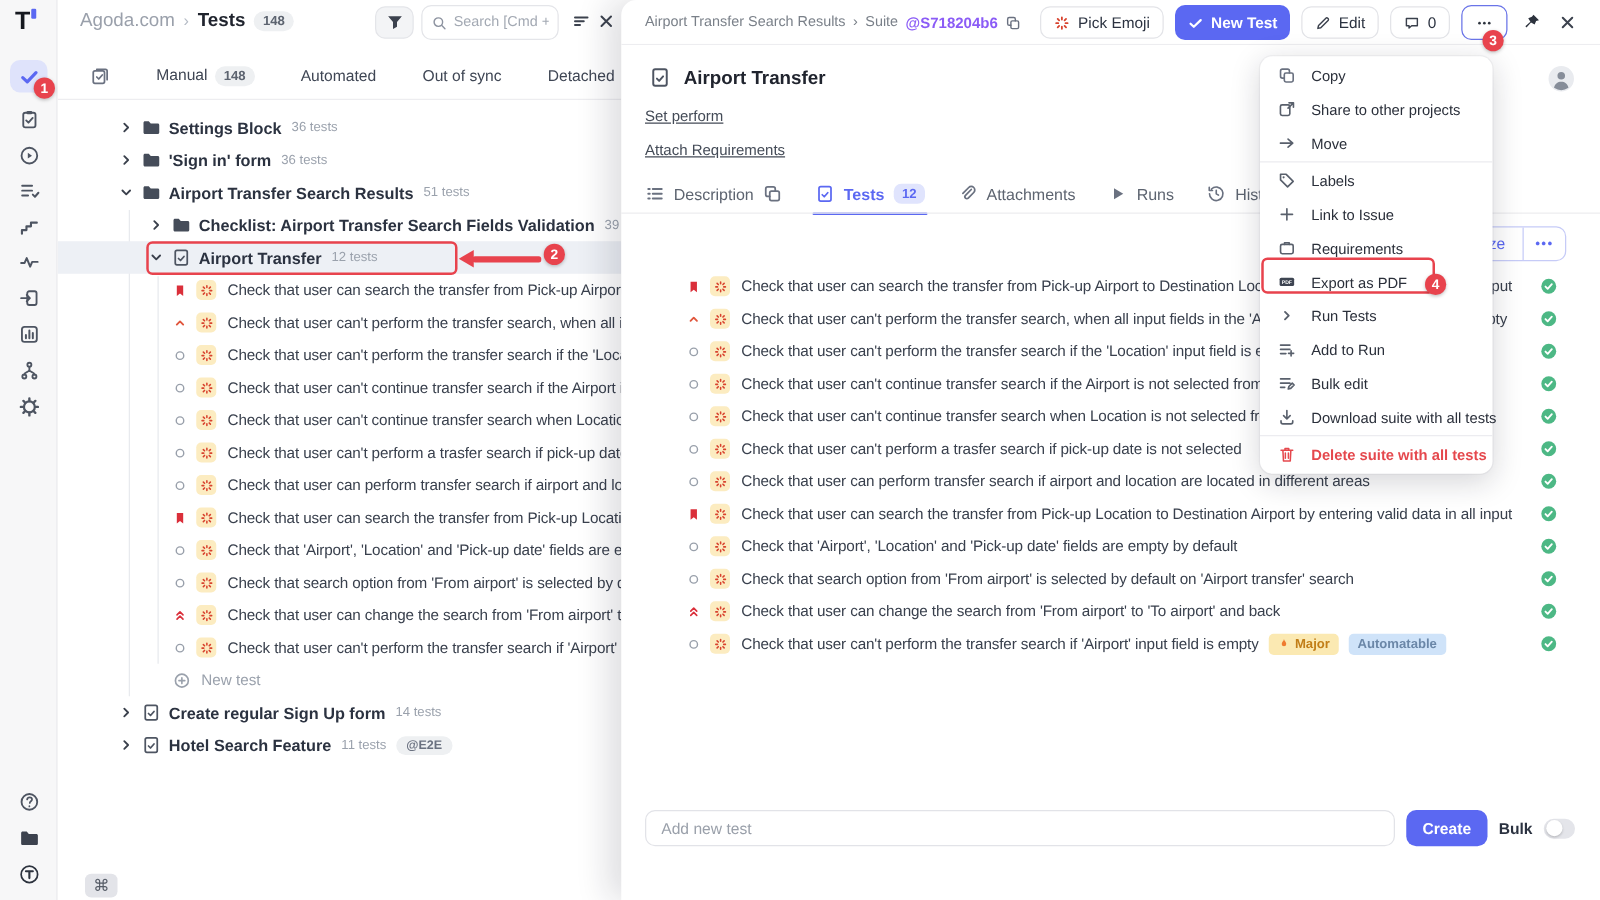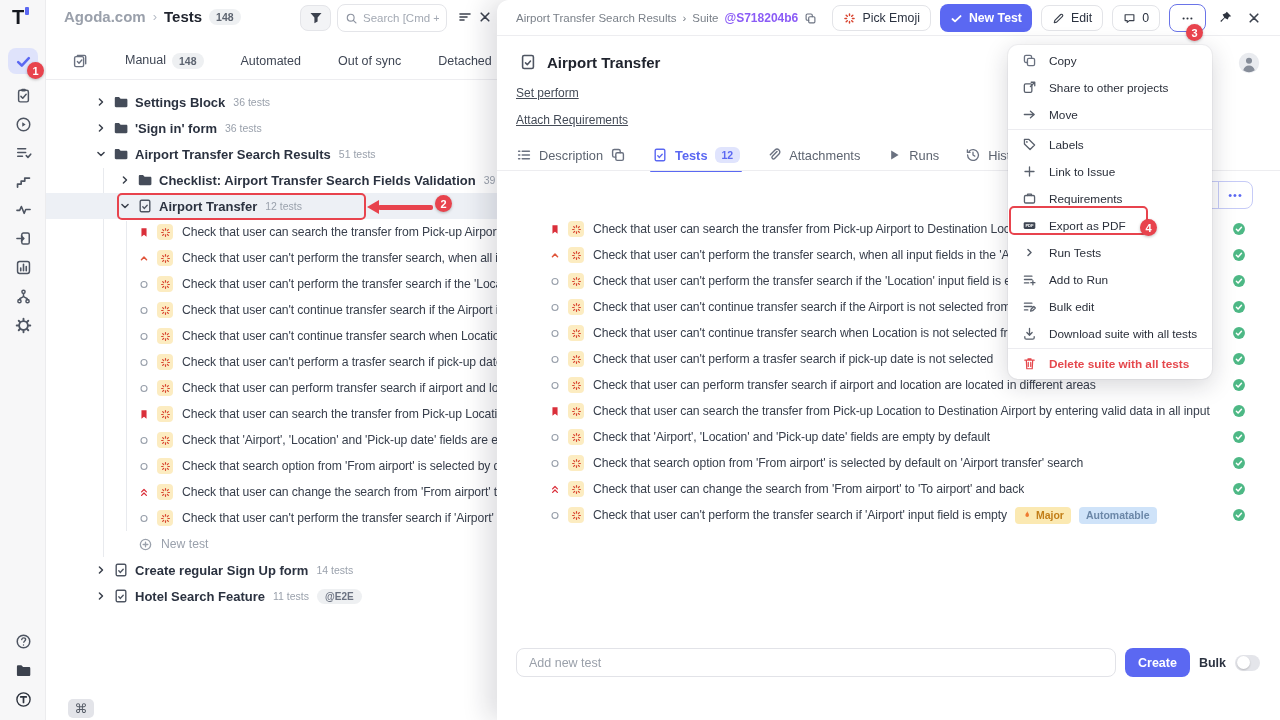--- a/index.html
+++ b/index.html
@@ -13,21 +13,21 @@
   .logo { position:absolute; left:12px; top:6px; font-size:20px; font-weight:800; color:#15181f; }
   .logo .tick { display:inline-block; width:4px; height:8px; background:#5b68f2; border-radius:1px; margin-left:1px; vertical-align:top; margin-top:1px; }
   .rail-btn { position:absolute; left:8px; width:30px; height:26px; border-radius:8px; display:flex; align-items:center; justify-content:center; cursor:pointer; }
   .rail-btn.active { background:#dfe3fb; }
   .rail-btn .ic { width:17px; height:17px; }
 
   
   .tree-panel { position:absolute; left:46px; top:0; width:451px; height:720px; background:#fff; overflow:hidden; }
   .tp-head { position:absolute; left:0; top:0; width:100%; height:36px; }
   .crumb { position:absolute; left:18px; top:8px; font-size:15px; display:flex; align-items:center; gap:7px; white-space:nowrap; }
-  .crumb .proj { color:#9aa0ab; font-weight:700; }
+  .crumb .proj { color:#9aa0ab; font-weight:400; }
   .crumb .sep { color:#b6bcc6; font-size:13px; }
   .crumb .sect { color:#20242e; font-weight:700; }
   .chip { background:#eef0f2; color:#5d6470; border-radius:10px; font-size:10.5px; font-weight:600; padding:2px 7px; }
   .funnel-btn { position:absolute; left:254px; top:5px; width:31px; height:26px; border:1px solid #e4e5e9; background:#f3f4f6; border-radius:8px; display:flex; align-items:center; justify-content:center; cursor:pointer; }
   .search-box { position:absolute; left:291px; top:4px; width:110px; height:28px; border:1px solid #e4e5e9; border-radius:8px; display:flex; align-items:center; gap:5px; padding:0 7px; background:#fff; }
   .search-box input { border:none; outline:none; width:100%; font-size:11.5px; color:#2b3240; font-family:inherit; background:transparent; }
   .search-box input::placeholder { color:#a3a9b3; }
   .tp-iconbtn { position:absolute; top:9px; width:18px; height:18px; cursor:pointer; }
   .tabs-row { position:absolute; left:0; top:48px; width:100%; height:26px; display:flex; align-items:center; }
   .tabs-row .sel-ic { margin-left:26px; }
@@ -89,21 +89,21 @@
   .lab .ic { width:10px; height:10px; }
   .composer { position:absolute; left:19px; right:20px; top:648px; height:29px; display:flex; align-items:center; gap:9px; }
   .composer input { flex:1; height:29px; border:1px solid #e2e3e8; border-radius:8px; padding:0 12px; font-size:12.5px; color:#2b3240; outline:none; font-family:inherit; }
   .composer input::placeholder { color:#9aa0aa; }
   .composer .create { height:29px; border-radius:8px; background:#5b68f2; color:#fff; border:none; font-size:12.5px; font-weight:600; padding:0 13px; cursor:pointer; font-family:inherit; }
   .composer .bulk-lbl { font-size:12.5px; font-weight:600; color:#2b3240; }
   .toggle { width:25px; height:16px; border-radius:9px; background:#e4e5ea; position:relative; cursor:pointer; flex:none; }
   .toggle::after { content:""; position:absolute; left:1.5px; top:1.5px; width:13px; height:13px; border-radius:50%; background:#fff; box-shadow:0 1px 2px rgba(0,0,0,.2); }
 
   
-  .menu { position:absolute; left:1008px; top:45px; width:204px; background:#fff; border-radius:10px; box-shadow:0 6px 24px rgba(20,24,40,.18), 0 0 0 1px rgba(20,24,40,.04); padding:2px 0; z-index:30; }
+  .menu { position:absolute; left:1008px; top:45px; width:186px; background:#fff; border-radius:10px; box-shadow:0 6px 24px rgba(20,24,40,.18), 0 0 0 1px rgba(20,24,40,.04); padding:2px 0; z-index:30; }
   .mitem { display:flex; align-items:center; gap:12px; height:27px; padding:0 14px; font-size:11.8px; color:#2a2f3a; cursor:pointer; white-space:nowrap; }
   .mitem .ic { width:15px; height:15px; }
   .mitem.danger { color:#e5484d; font-weight:600; }
   .mdiv { height:1px; background:#ececf0; margin:1px 0; }
 
   
   .ann { position:absolute; width:17px; height:17px; border-radius:50%; background:#e8434d; color:#fff; font-size:11px; font-weight:700; display:flex; align-items:center; justify-content:center; z-index:40; box-shadow:0 1px 3px rgba(0,0,0,.25); }
   .ann-box { position:absolute; border:2.5px solid #e8434d; border-radius:5px; z-index:35; pointer-events:none; }
   .ann-arrow { position:absolute; left:378px; top:205px; width:55px; height:4.5px; background:#e8434d; border-radius:2px; z-index:40; }
   .ann-arrow::before { content:""; position:absolute; left:-11px; top:-5.5px; border-top:7.5px solid transparent; border-bottom:7.5px solid transparent; border-right:12px solid #e8434d; }

